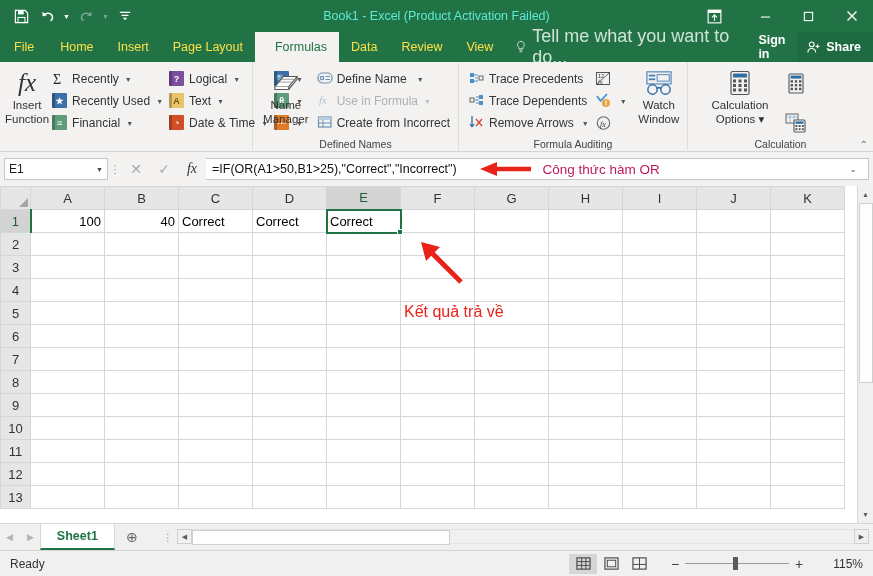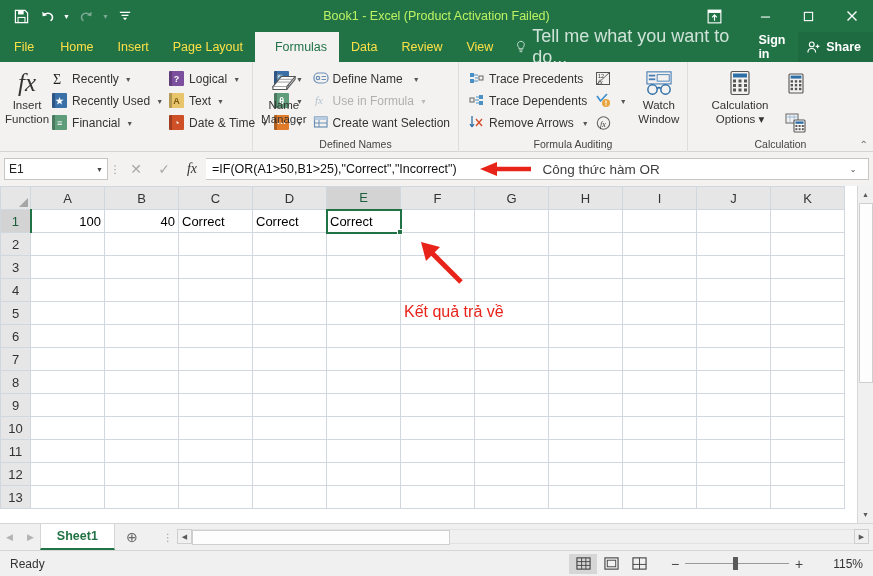--- a/index.html
+++ b/index.html
@@ -16,21 +16,21 @@
   .titlebar { height: 32px; background: #217346; display: flex; align-items: center;
               flex: 0 0 32px; position: relative; }
   .qat { display: flex; align-items: center; padding-left: 8px; gap: 0px; }
   .qat-btn { width: 26px; height: 24px; display: flex; align-items: center;
              justify-content: center; color: #fff; }
   .qat-btn.dim { color: #7aa893; }
   .qat-caret { width: 13px; height: 24px; display: flex; align-items: center;
                justify-content: center; color: #fff; font-size: 7px; }
   .qat-caret.dim { color: #7aa893; }
   .title-text { position: absolute; left: 0; right: 0; text-align: center;
-                color: #bef264; font-size: 12.5px; pointer-events: none; }
+                color: #5eead4; font-size: 12.5px; pointer-events: none; }
   .win-ctrls { margin-left: auto; display: flex; height: 32px; }
   .win-btn { width: 43px; height: 32px; display: flex; align-items: center;
              justify-content: center; color: #fff; }
   .ribbon-display { width: 40px; height: 32px; display: flex; align-items: center;
                     justify-content: center; color: #fff; margin-right: 10px; }
 
   
   .tabbar { height: 30px; background: #217346; display: flex; align-items: flex-end;
             flex: 0 0 30px; position: relative; }
   .tab { height: 30px; padding: 0 12px; display: flex; align-items: center;
@@ -89,21 +89,21 @@
   .fb-btn { width: 28px; height: 24px; display: flex; align-items: center;
             justify-content: center; color: #a8a8a8; font-size: 14px; }
   .fb-btn.fx { color: #333; font-style: italic; font-family: "Liberation Serif", serif;
                font-size: 14px; }
   .finput { flex: 1; height: 22px; background: #fff; border: 1px solid #c8c6c4;
             border-left: none; display: flex; align-items: center; padding: 0 6px;
             font-size: 12.5px; color: #111; position: relative; }
   .fb-expand { width: 18px; height: 22px; display: flex; align-items: center;
                justify-content: center; color: #444; font-size: 8px; }
 
-  .anno { color: #404040; font-size: 13.5px; white-space: nowrap; }
+  .anno { color: #be185d; font-size: 13.5px; white-space: nowrap; }
 
   
   .gridwrap { flex: 1; display: flex; background: #fff; position: relative;
               overflow: hidden; }
   .gridarea { flex: 1; position: relative; overflow: hidden; }
   table.sheet { border-collapse: collapse; table-layout: fixed; }
   table.sheet td, table.sheet th { border: 1px solid #d0d7de; height: 23px;
             font-size: 13px; font-weight: normal; padding: 0 3px; }
   th.corner { width: 30px; background: #e6e6e6; border: 1px solid #b0b0b0;
               border-top: none; border-left: none; position: relative; }
@@ -396,21 +396,21 @@
           </div>
           <div class="smbtn">
             <span class="icon16">
               <svg width="16" height="14" viewBox="0 0 16 14">
                 <rect x="1.5" y="2" width="12.5" height="10" fill="none" stroke="#6b8fb5" stroke-width="1.2"></rect>
                 <rect x="1.5" y="2" width="12.5" height="3" fill="#b9cde0"></rect>
                 <path d="M1.5 8 H14" stroke="#6b8fb5" stroke-width="1"></path>
                 <path d="M6 5 V12" stroke="#6b8fb5" stroke-width="1"></path>
               </svg>
             </span>
-            <span>Create want Selection</span>
+            <span>Create from Incorrect</span>
           </div>
         </div>
       </div>
       <div class="rgroup-title">Defined Names</div>
     </div>
 
     <div class="rgroup" style="width:229px">
       <div class="rgroup-body">
         <div class="col" style="padding-left:2px">
           <div class="smbtn">

